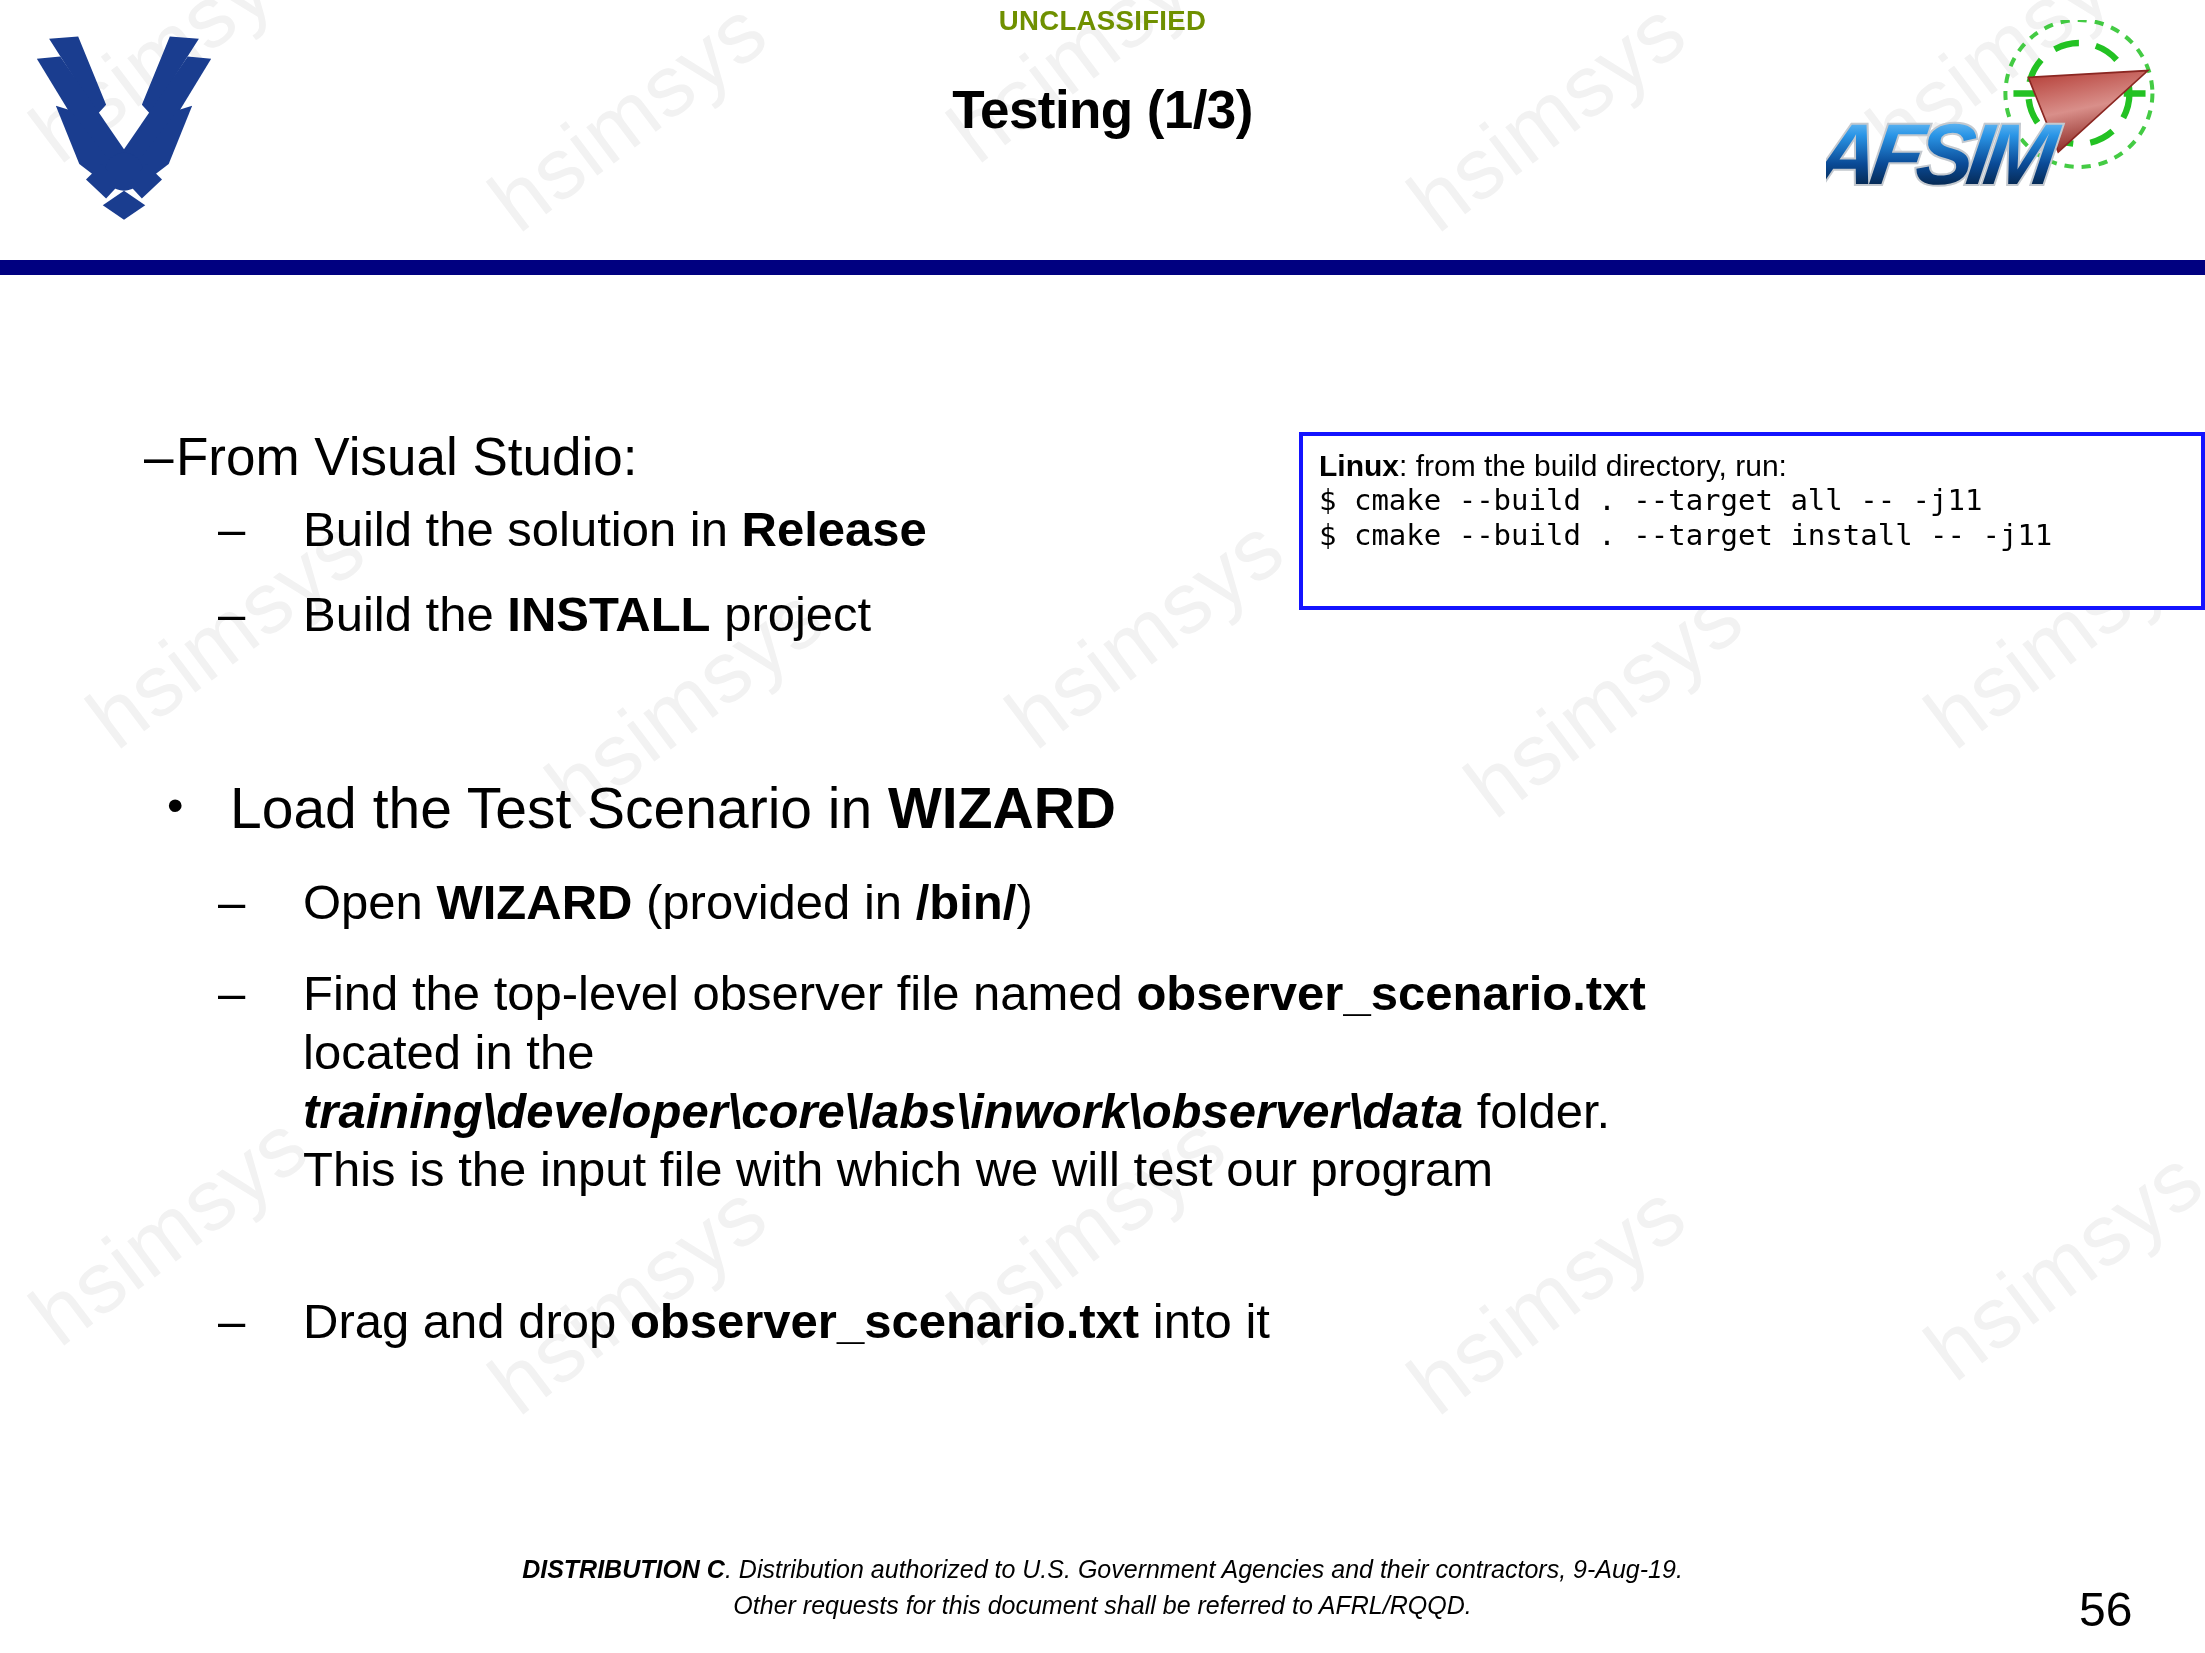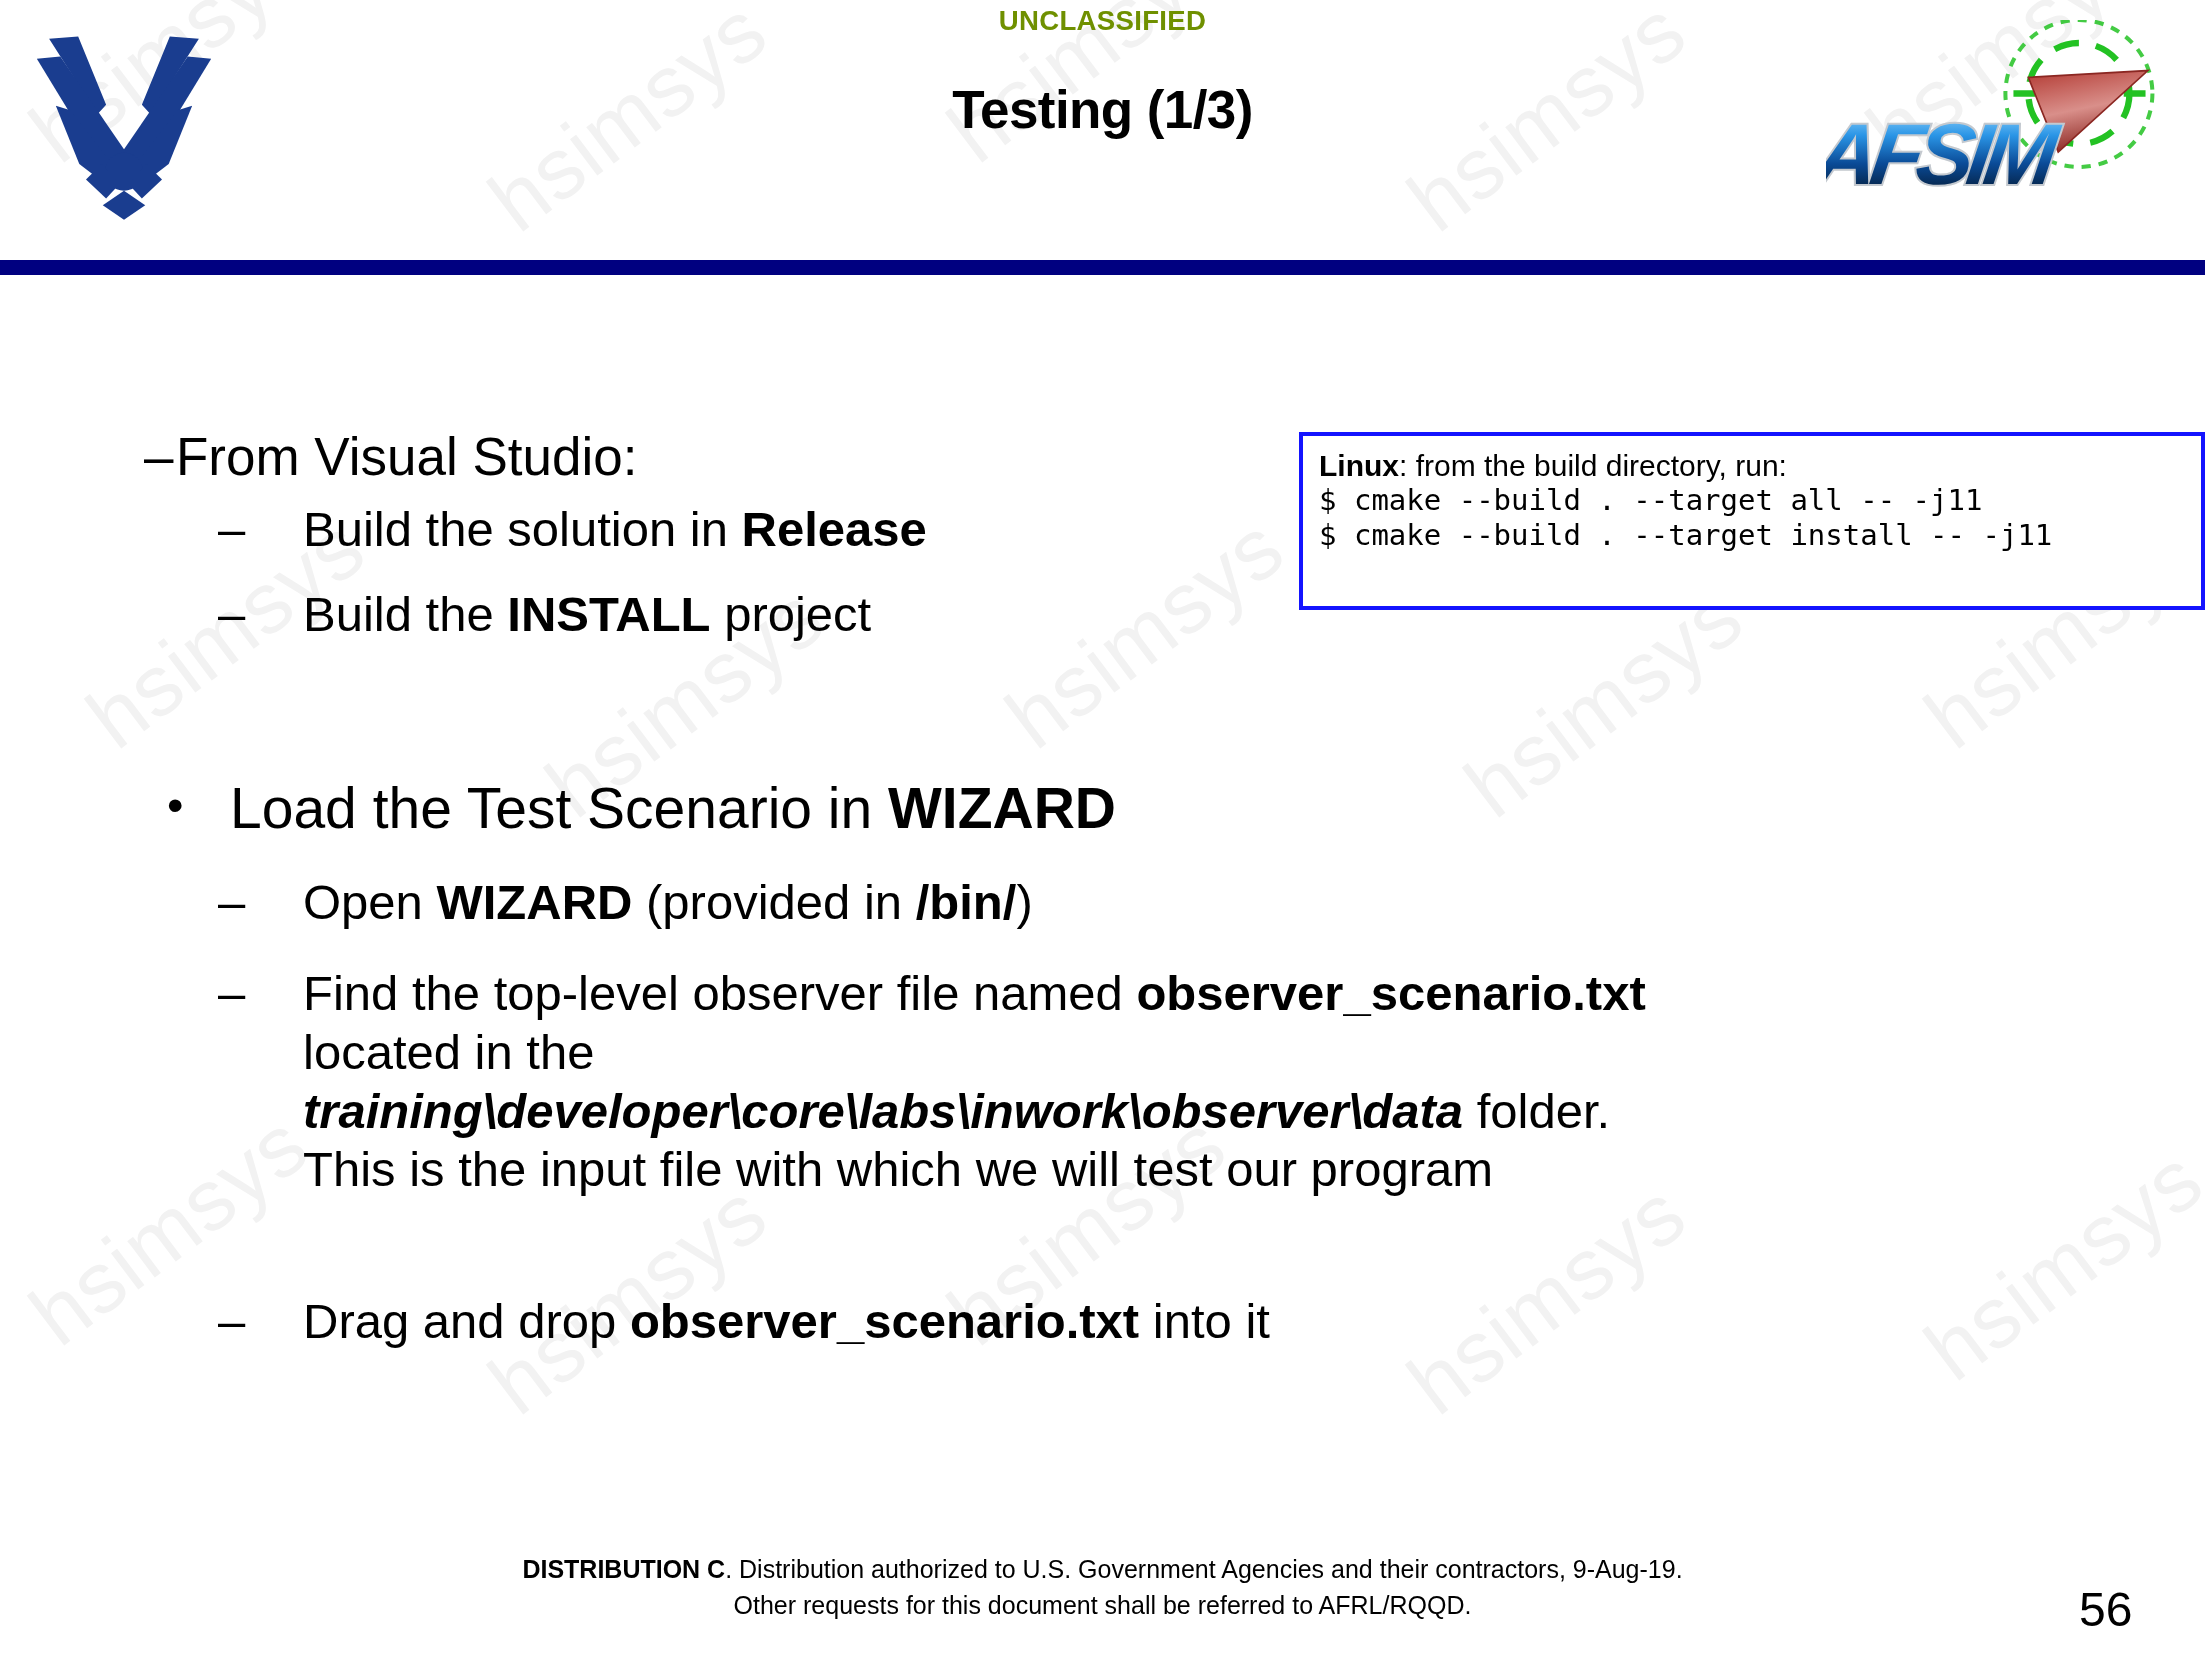--- a/index.html
+++ b/index.html
@@ -192,20 +192,21 @@
     white-space: pre;
   }
 
   
   #footer {
     position: absolute;
     left: 0;
     top: 1551px;
     width: 1906px;
     z-index: 3;
+    font-style: italic;
   }
   .footer-line {
     width: 2205px;
     text-align: center;
     font-size: 25px;
     line-height: 1.45;
   }
   #page-number {
     position: absolute;
     left: 2079px;

